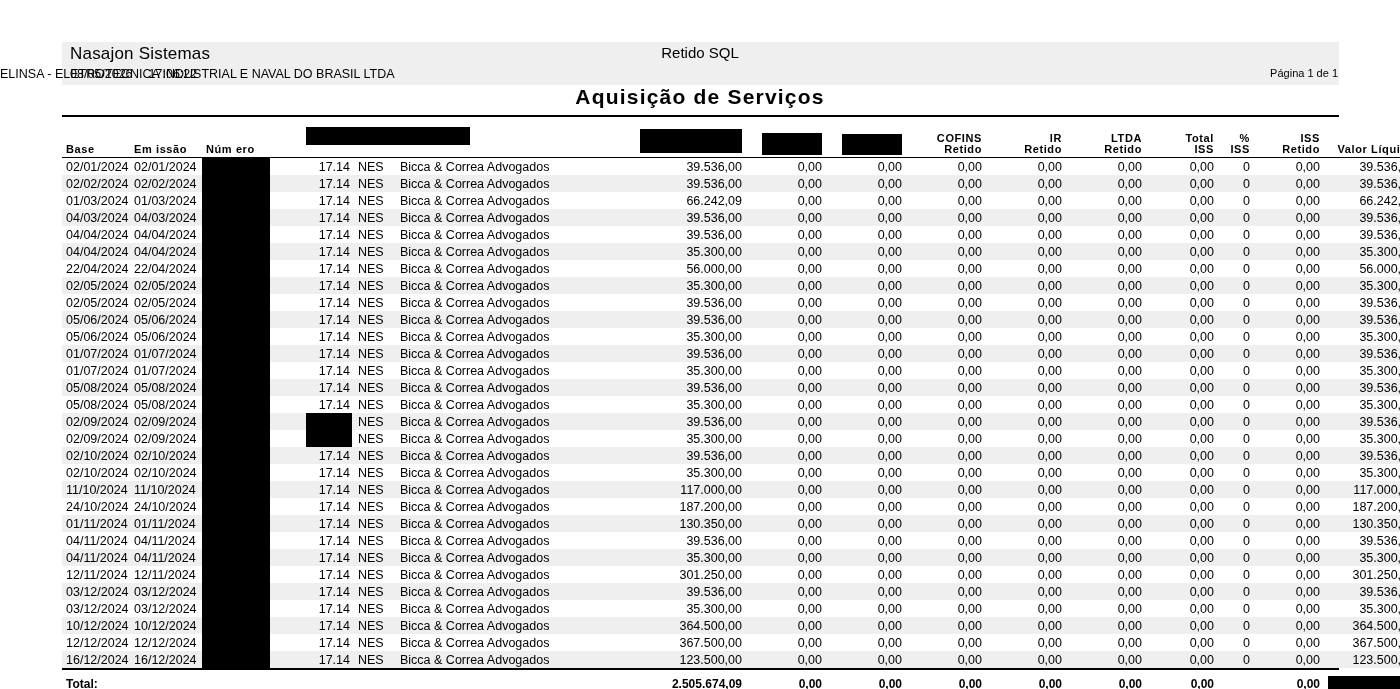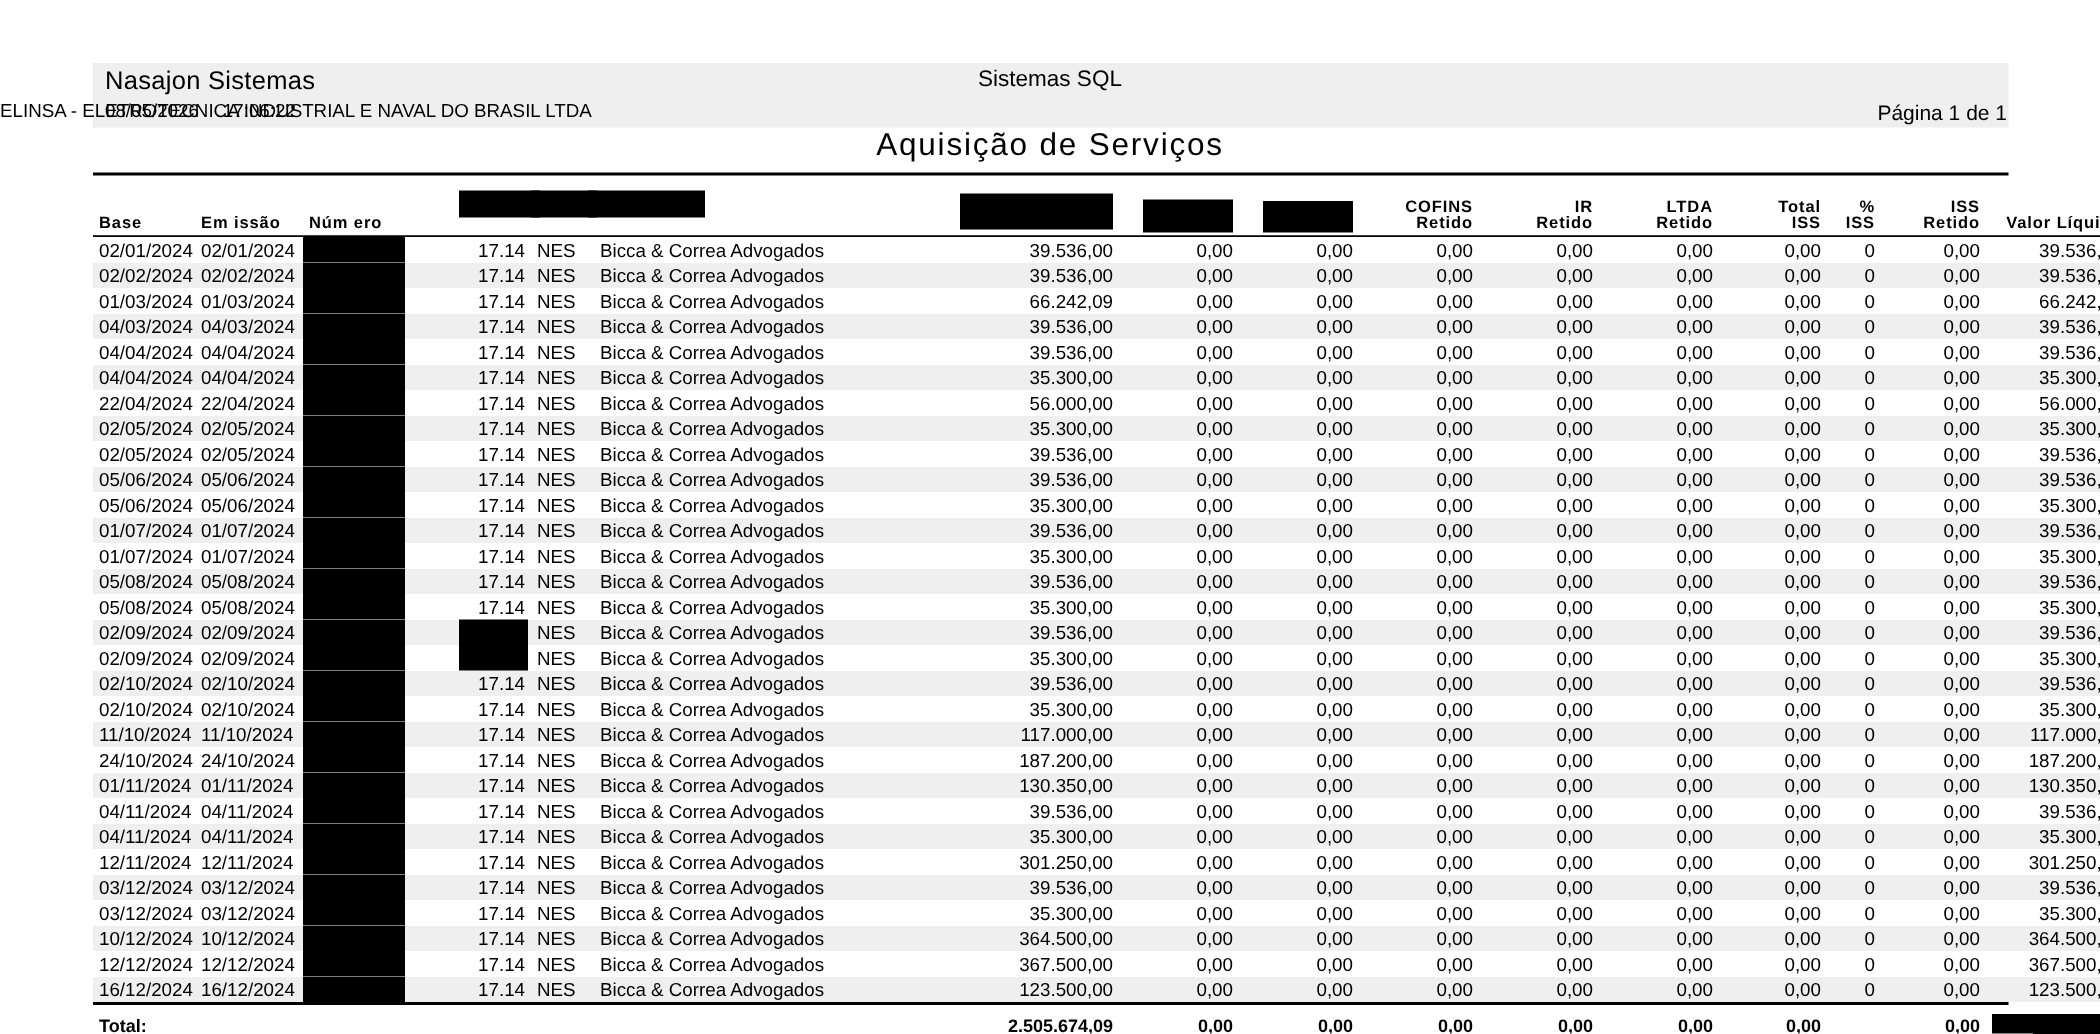--- a/index.html
+++ b/index.html
@@ -63,31 +63,31 @@
     top: 67px;
     width: 1400px;
     text-align: left;
     font-size: 12.5px;
     white-space: nowrap;
   }
   .hdr-page {
     position: absolute;
     right: 62px;
     top: 67px;
-    font-size: 14px;
+    font-size: 11px;
     white-space: nowrap;
   }
   .doc-title {
     position: absolute;
     left: 0;
     top: 85px;
     width: 1400px;
     text-align: center;
     font-size: 21px;
-    font-weight: normal;
+    font-weight: bold;
     letter-spacing: 1.2px;
     white-space: nowrap;
   }
   .rule-top {
     position: absolute;
     left: 62px;
     top: 115px;
     width: 1277px;
     height: 2px;
     background: #000;
@@ -212,21 +212,21 @@
 <body>
 
 <div class="page">
 
   <div class="hdr-band"></div>
 
   <div class="hdr-company">Nasajon Sistemas</div>
 
   <div class="hdr-datetime"><span>08/05/2026</span><span class="tm">17:06:22</span></div>
 
-  <div class="hdr-system">Sistemas SQL</div>
+  <div class="hdr-system">Retido SQL</div>
 
   <div class="hdr-client">ELINSA - ELETROTECNICA INDUSTRIAL E NAVAL DO BRASIL LTDA</div>
 
   <div class="hdr-page">Página 1 de 1</div>
 
   <div class="doc-title">Aquisição de Serviços</div>
 
   <div class="rule-top"></div>
 
   <div class="tbl-wrap">

